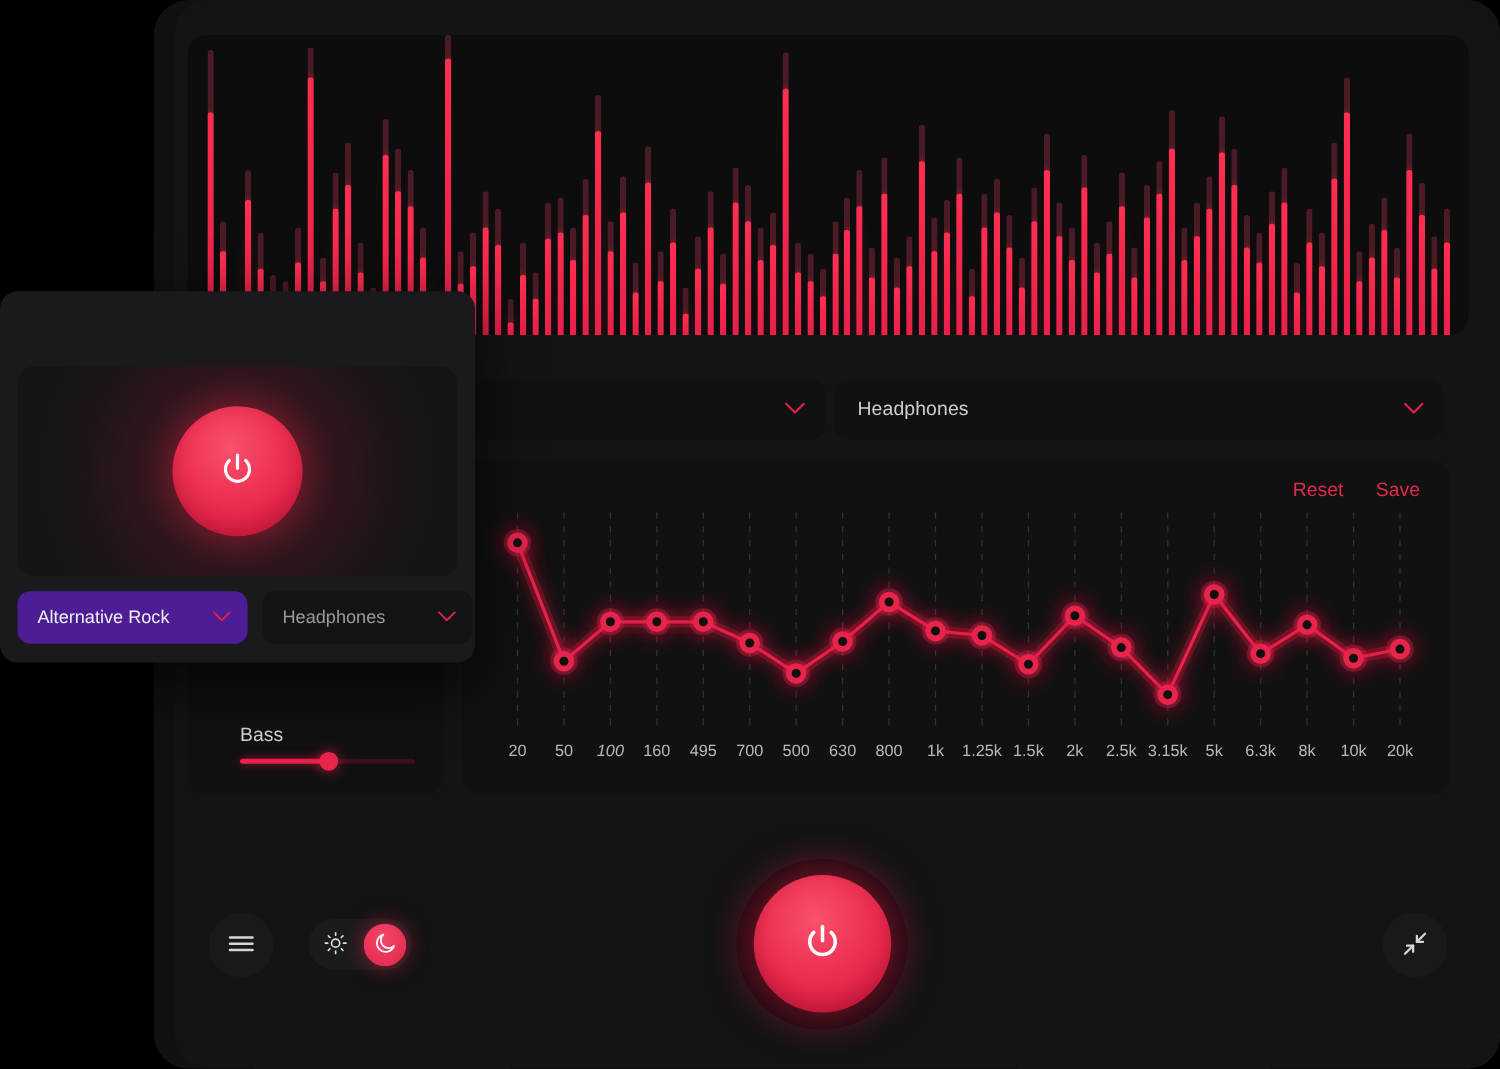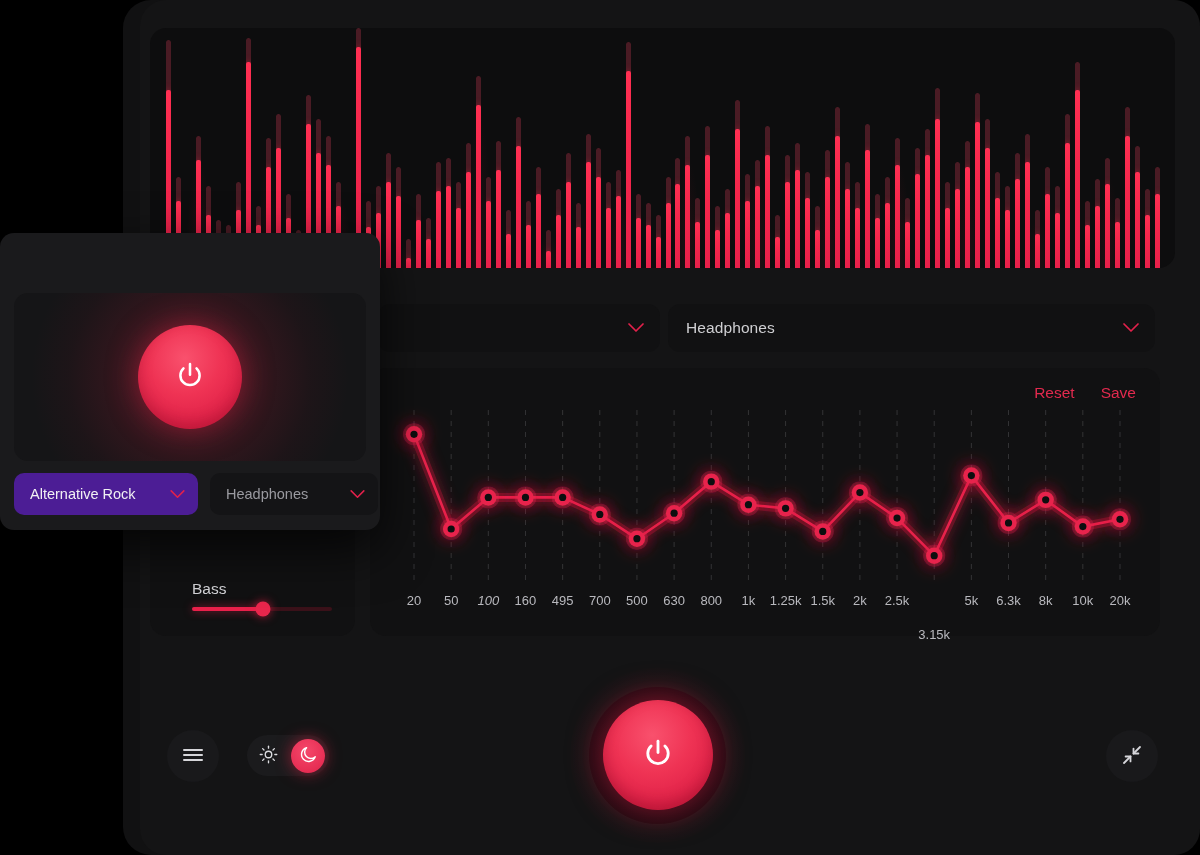--- a/index.html
+++ b/index.html
@@ -731,21 +731,21 @@
         <span class="eq-label" style="left: 166.632px;">495</span>
         <span class="eq-label" style="left: 203.789px;">700</span>
         <span class="eq-label" style="left: 240.947px;">500</span>
         <span class="eq-label" style="left: 278.105px;">630</span>
         <span class="eq-label" style="left: 315.263px;">800</span>
         <span class="eq-label" style="left: 352.421px;">1k</span>
         <span class="eq-label" style="left: 389.579px;">1.25k</span>
         <span class="eq-label" style="left: 426.737px;">1.5k</span>
         <span class="eq-label" style="left: 463.895px;">2k</span>
         <span class="eq-label" style="left: 501.053px;">2.5k</span>
-        <span class="eq-label" style="left: 538.211px; margin-top: 34px;">3.15k</span>
+        <span class="eq-label" style="left: 538.211px;">3.15k</span>
         <span class="eq-label" style="left: 575.368px;">5k</span>
         <span class="eq-label" style="left: 612.526px;">6.3k</span>
         <span class="eq-label" style="left: 649.684px;">8k</span>
         <span class="eq-label" style="left: 686.842px;">10k</span>
         <span class="eq-label" style="left: 724px;">20k</span>
       </div>
   </div>
 
   <div id="power-wrap">
     <div id="power-halo"></div>

